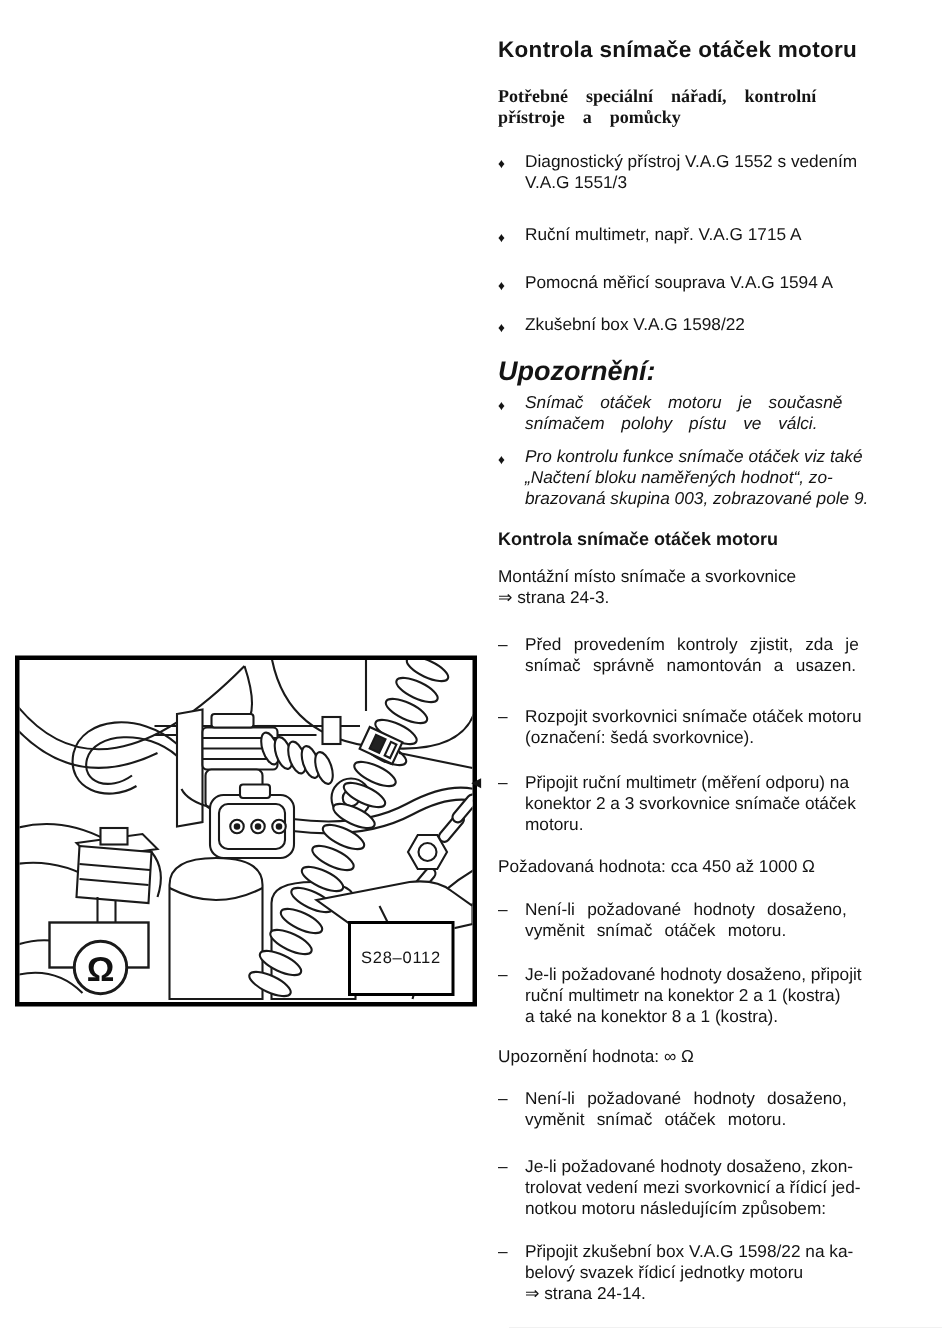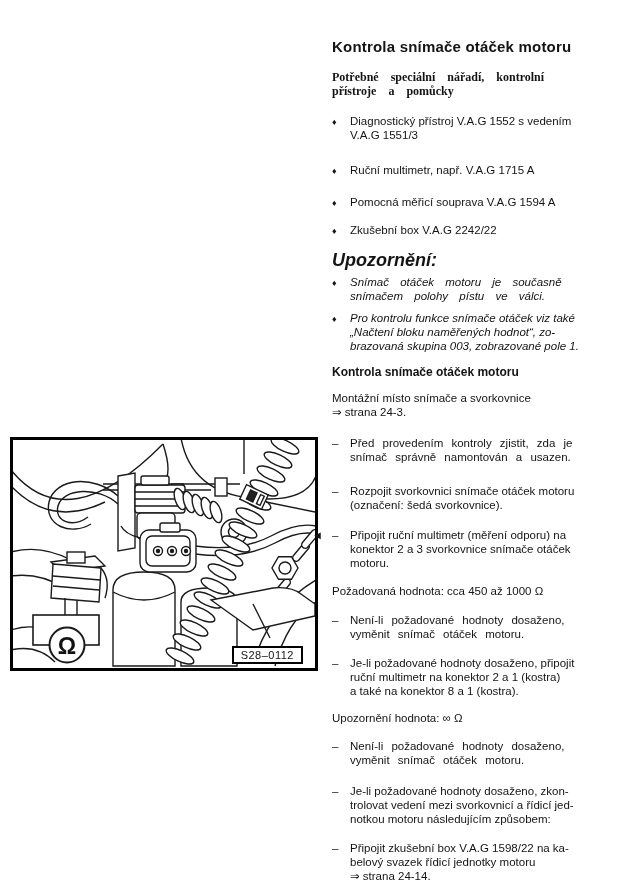--- a/index.html
+++ b/index.html
@@ -1,21 +1,21 @@
 <!DOCTYPE html>
 <html><head>
 <meta charset="utf-8">
 <style>
   html,body { margin:0; padding:0; background:#e8e8e8; }
   .page {
     position:relative; width:628px; height:885px; background:#ffffff;
     font-family:"Liberation Sans","DejaVu Sans",sans-serif; color:#141414;
     overflow:hidden; margin:0 auto;
   }
-  .text-col { position:absolute; left:332px; top:37px; width:282px; }
+  .text-col { position:absolute; left:332px; top:24px; width:282px; }
   .multiline { white-space:pre-line; }
   .title { margin:0; font-size:15px; font-weight:bold; line-height:20px; letter-spacing:.2px; }
   .subhead { margin:13px 0 0 0; font-size:12px; font-weight:bold; line-height:14px; word-spacing:9px;font-family:Liberation Serif, serif; }
   .sechead { margin:12px 0 0 0; font-size:12px; font-weight:bold; line-height:15px; }
   .noteshead { margin:15px 0 0 0; font-size:18px; font-weight:bold; font-style:italic; line-height:15px; }
   .bullet-item, .step { display:flex; align-items:flex-start; font-size:11.5px; line-height:14px; }
   .marker { width:18px; flex:none; }
   .marker-diamond { font-size:9px; line-height:14px; padding-top:1px; }
   .body-text { flex:1; }
   .italic { font-style:italic; }
@@ -26,21 +26,21 @@
   .rel { position:relative; }
   .fig-pointer { position:absolute; left:-20px; top:0; font-size:11px; line-height:14px; }
   
   .figure {
     position:absolute; left:10px; top:437px; width:302px; height:228px;
     border:3px solid #000; background:#fff;
   }
   .figure svg { display:block; width:302px; height:228px; }
   .fig-code {
     position:absolute; right:12px; bottom:4px; background:#fff;
-    border:2px solid #000; padding:1px 7px; font-size:11px; letter-spacing:.5px;
+    border:2px solid #000; padding:17px 7px; font-size:11px; letter-spacing:.5px;
   }
 </style>
 </head>
 <body>
 
 <div class="page">
 
   <div class="figure">
     <svg viewBox="0 0 302 228" stroke="#1a1a1a" stroke-width="1.4" fill="none">
 
@@ -188,35 +188,35 @@
     <div class="bullet-item" style="margin-top:21px">
       <span class="marker marker-diamond">♦</span>
       <span class="body-text multiline">Ruční multimetr, např. V.A.G 1715 A</span>
     </div>
     <div class="bullet-item" style="margin-top:17px">
       <span class="marker marker-diamond">♦</span>
       <span class="body-text multiline">Pomocná měřicí souprava V.A.G 1594 A</span>
     </div>
     <div class="bullet-item" style="margin-top:13px">
       <span class="marker marker-diamond">♦</span>
-      <span class="body-text multiline">Zkušební box V.A.G 2242/22</span>
+      <span class="body-text multiline">Zkušební box V.A.G 1598/22</span>
     </div>
 
     <h3 class="noteshead">Upozornění:</h3>
 
     <div class="bullet-item italic" style="margin-top:7px">
       <span class="marker marker-diamond">♦</span>
       <span class="body-text multiline ws8">Snímač otáček motoru je současně
 snímačem polohy pístu ve válci.</span>
     </div>
     <div class="bullet-item italic" style="margin-top:8px">
       <span class="marker marker-diamond">♦</span>
       <span class="body-text multiline">Pro kontrolu funkce snímače otáček viz také
 „Načtení bloku naměřených hodnot“, zo-
-brazovaná skupina 003, zobrazované pole 1.</span>
+brazovaná skupina 003, zobrazované pole 9.</span>
     </div>
 
     <h2 class="sechead">Kontrola snímače otáček motoru</h2>
 
     <div class="intro multiline">Montážní místo snímače a svorkovnice
 ⇒ strana 24-3.</div>
 
     <div class="step" style="margin-top:17px">
       <span class="marker">–</span>
       <span class="body-text multiline ws5">Před provedením kontroly zjistit, zda je

